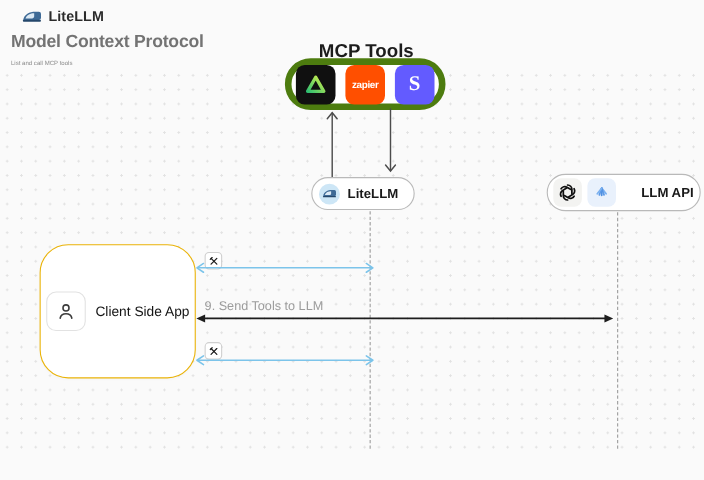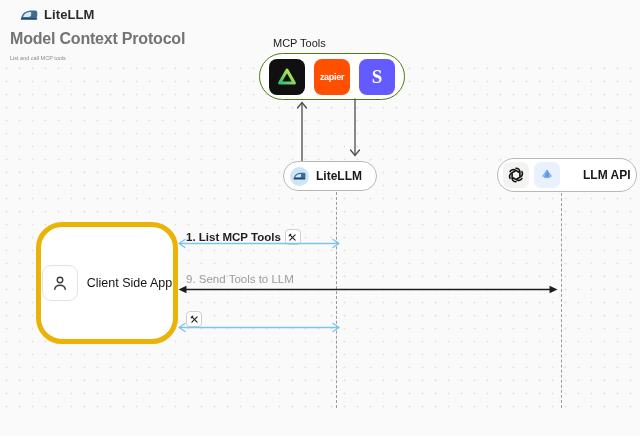--- a/index.html
+++ b/index.html
@@ -16,24 +16,24 @@
     pointer-events:none;
   }
   
   .brand{position:absolute;left:20px;top:7px;display:flex;align-items:center;gap:6px;}
   .brand .logo{width:18px;height:14px;display:block;}
   .brand .name{font-size:13px;font-weight:700;color:#2b2b2b;letter-spacing:.1px;}
   .title{position:absolute;left:10px;top:30px;font-size:16px;font-weight:800;color:#737373;letter-spacing:-0.2px;text-align:right;}
   .subtitle{position:absolute;left:10px;top:55px;font-size:5.5px;color:#8a8a8a;}
 
   
-  .mcp-label{position:absolute;left:273px;top:37px;width:120px;text-align:left;font-size:11px;font-weight:400;color:#1c1c1c;}
+  .mcp-label{position:absolute;left:273px;top:37px;width:120px;text-align:center;font-size:17px;font-weight:700;color:#1c1c1c;}
   .mcp-box{
     position:absolute;left:259px;top:53px;width:146px;height:47px;box-sizing:border-box;
-    background:#fff;border:1px solid #4d7c0f;border-radius:24px;
+    background:#fff;border:6px solid #4d7c0f;border-radius:24px;
     display:flex;align-items:center;justify-content:center;gap:9px;
   }
   .tool-sq{width:36px;height:36px;border-radius:8px;display:flex;align-items:center;justify-content:center;}
   .tool-sq.black{background:#101010;}
   .tool-sq.zapier{background:#ff4f00;}
   .tool-sq.stripe{background:#635bff;}
   .zapier-word{color:#fff;font-weight:700;font-size:9px;letter-spacing:-0.3px;}
   .stripe-letter{color:#fff;font-weight:700;font-size:19px;font-family:"Liberation Serif","DejaVu Serif",serif;}
 
   
@@ -42,21 +42,21 @@
   .node-litellm .circ{width:19px;height:19px;border-radius:50%;background:#cde6f6;display:flex;align-items:center;justify-content:center;}
   .node-label{font-size:12px;font-weight:600;color:#191919;}
   .node-llm{left:497px;top:158px;width:140px;height:34px;border-radius:17px;padding-left:5px;gap:5px;}
   .chip{width:26px;height:26px;border-radius:7px;display:flex;align-items:center;justify-content:center;}
   .chip.openai{background:#f3f3f1;}
   .chip.provider{background:#e9f1fc;}
   .node-llm .node-label{margin-left:6px;padding-left:12px;}
 
   .client-box{
     position:absolute;left:36px;top:222px;width:142px;height:122px;box-sizing:border-box;
-    background:#fff;border:5px solid #eab308;border-radius:26px;
+    background:#fff;border:1px solid #eab308;border-radius:26px;
     display:flex;align-items:center;justify-content:center;gap:9px;
     box-shadow:0 1px 2px rgba(0,0,0,0.02);
   }
   .user-chip{width:34px;height:34px;border:1px solid #e2e2e2;border-radius:9px;background:#fff;display:flex;align-items:center;justify-content:center;}
   .client-label{font-size:12.5px;font-weight:500;color:#141414;}
 
   
   .lifeline{position:absolute;width:0;border-left:1.6px dashed #9b9b9b;}
   .lifeline.litellm{left:336px;top:192px;height:216px;}
   .lifeline.llm{left:561px;top:193px;height:215px;}
@@ -169,21 +169,20 @@
       <path d="M5.6 19.6 a6.5 5.9 0 0 1 12.8 0"></path>
     </svg>
   </span>
   <span class="client-label">Client Side App</span>
 </div>
 
 <div class="lifeline litellm"></div>
 <div class="lifeline llm"></div>
 
 <div class="msg-label dark msg1">
-  <span>1. List MCP Tools</span>
   <span class="tools-chip">
     <svg width="9" height="9" viewBox="0 0 24 24" fill="none" stroke="#1c1c1c" stroke-width="3" stroke-linecap="round">
       <path d="M5 5 L19 19"></path>
         <path d="M19 5 L5 19"></path>
         <path d="M7.6 3 L3 7.6"></path>
     </svg>
   </span>
 </div>
 <svg class="harrow" style="left:176px;top:237px" width="166" height="13">
   <g stroke="#7cc4ea" stroke-width="1.4" fill="none" stroke-linecap="round" stroke-linejoin="round">

